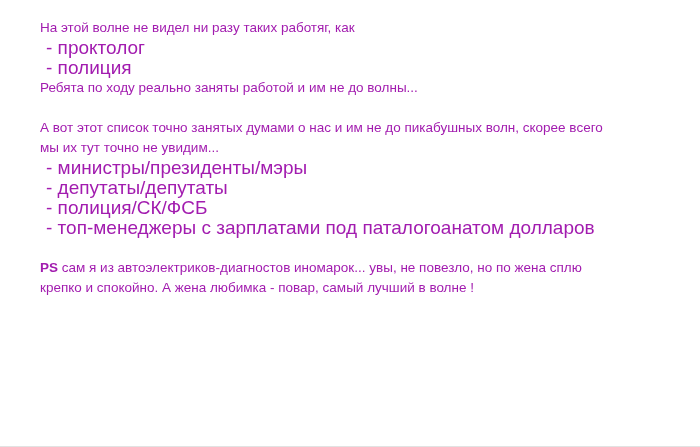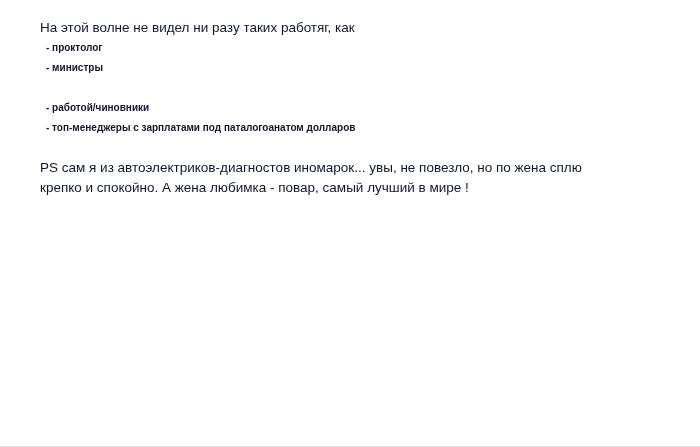--- a/index.html
+++ b/index.html
@@ -18,45 +18,45 @@
     position: relative;
     width: 700px;
     height: 447px;
     box-sizing: border-box;
     padding: 18px 40px 0 40px;
     background: #ffffff;
   }
   .post-body {
     font-size: 13.5px;
     line-height: 20px;
-    color: #0f172a;
+    color: #a21caf;
   }
   .para {
     margin: 0 0 0 0;
   }
   .line {
     white-space: pre-wrap;
   }
   .bullet-list {
     list-style: none;
     margin: 0;
     padding: 0;
   }
   .bullet-list li {
-    font-weight: bold;
-    font-size: 10px;
+    font-weight: normal;
+    font-size: 19px;
     line-height: 20px;
     padding-left: 6px;
     white-space: pre-wrap;
   }
   .gap {
     height: 20px;
   }
   .bold {
-    font-weight: normal;
+    font-weight: bold;
   }
   .ps-para {
     margin-top: 0;
   }
   .footer-rule {
     position: absolute;
     left: 0;
     right: 0;
     bottom: 0;
     height: 1px;
@@ -68,35 +68,44 @@
 
 <div class="page">
   <div class="post-body">
 
     <div class="para">
       <div class="line">На этой волне не видел ни разу таких работяг, как</div>
     </div>
 
     <ul class="bullet-list">
       <li>- проктолог</li>
-      <li>- министры</li>
+      <li>- полиция</li>
     </ul>
 
+    <div class="para">
+      <div class="line">Ребята по ходу реально заняты работой и им не до волны...</div>
+    </div>
 
     <div class="gap"></div>
 
+    <div class="para">
+      <div class="line">А вот этот список точно занятых думами о нас и им не до пикабушных волн, скорее всего</div>
+      <div class="line">мы их тут точно не увидим...</div>
+    </div>
 
     <ul class="bullet-list">
-      <li>- работой/чиновники</li>
+      <li>- министры/президенты/мэры</li>
+      <li>- депутаты/депутаты</li>
+      <li>- полиция/СК/ФСБ</li>
       <li>- топ-менеджеры с зарплатами под паталогоанатом долларов</li>
     </ul>
 
     <div class="gap"></div>
 
     <div class="para ps-para">
       <div class="line"><span class="bold">PS</span><span> сам я из автоэлектриков-диагностов иномарок... увы, не повезло, но по жена сплю</span></div>
-      <div class="line">крепко и спокойно. А жена любимка - повар, самый лучший в мире !</div>
+      <div class="line">крепко и спокойно. А жена любимка - повар, самый лучший в волне !</div>
     </div>
 
   </div>
 
   <div class="footer-rule"></div>
 </div>
 
 </body></html>

